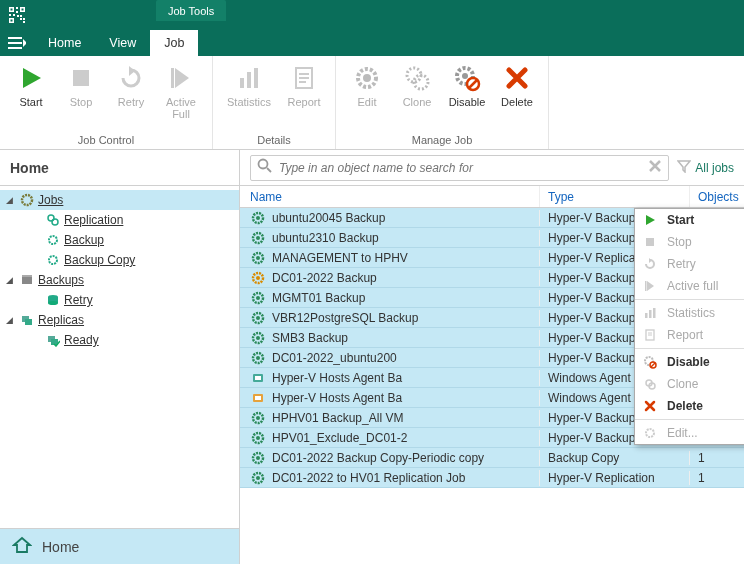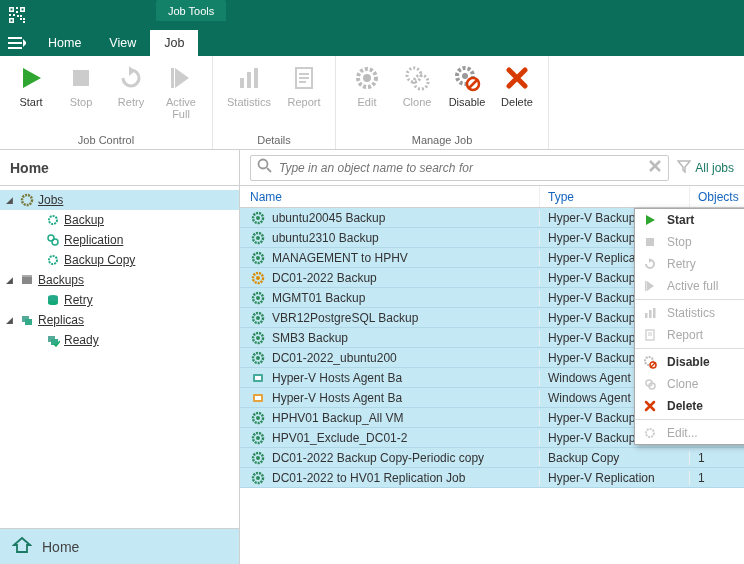--- a/index.html
+++ b/index.html
@@ -220,33 +220,33 @@
         <span class="ticon">
             <svg width="14" height="14">
               <circle cx="7" cy="7" r="5" fill="none" stroke="#7a7a3a" stroke-width="2.5" stroke-dasharray="2 1"></circle>
             </svg>
           </span>
         <span class="tlabel">Jobs</span>
       </div>
       <div class="tree-row indent2">
           <span class="ticon">
             <svg width="14" height="14">
-              <circle cx="7" cy="7" r="4" fill="none" stroke="#2a8" stroke-width="2" stroke-dasharray="2 1"></circle>
-            </svg>
-          </span>
-          <span class="tlabel">Backup</span>
+              <circle cx="5" cy="5" r="3" fill="none" stroke="#2a8" stroke-width="1.5"></circle>
+              <circle cx="9" cy="9" r="3" fill="none" stroke="#2a8" stroke-width="1.5"></circle>
+            </svg>
+          </span>
+          <span class="tlabel">Replication</span>
         </div>
       <div class="tree-row indent2">
           <span class="ticon">
             <svg width="14" height="14">
-              <circle cx="5" cy="5" r="3" fill="none" stroke="#2a8" stroke-width="1.5"></circle>
-              <circle cx="9" cy="9" r="3" fill="none" stroke="#2a8" stroke-width="1.5"></circle>
-            </svg>
-          </span>
-          <span class="tlabel">Replication</span>
+              <circle cx="7" cy="7" r="4" fill="none" stroke="#2a8" stroke-width="2" stroke-dasharray="2 1"></circle>
+            </svg>
+          </span>
+          <span class="tlabel">Backup</span>
         </div>
       <div class="tree-row indent2">
           <span class="ticon">
             <svg width="14" height="14">
               <circle cx="7" cy="7" r="4" fill="none" stroke="#2a8" stroke-width="2" stroke-dasharray="2 1"></circle>
             </svg>
           </span>
           <span class="tlabel">Backup Copy</span>
         </div>
       <div class="tree-row">

